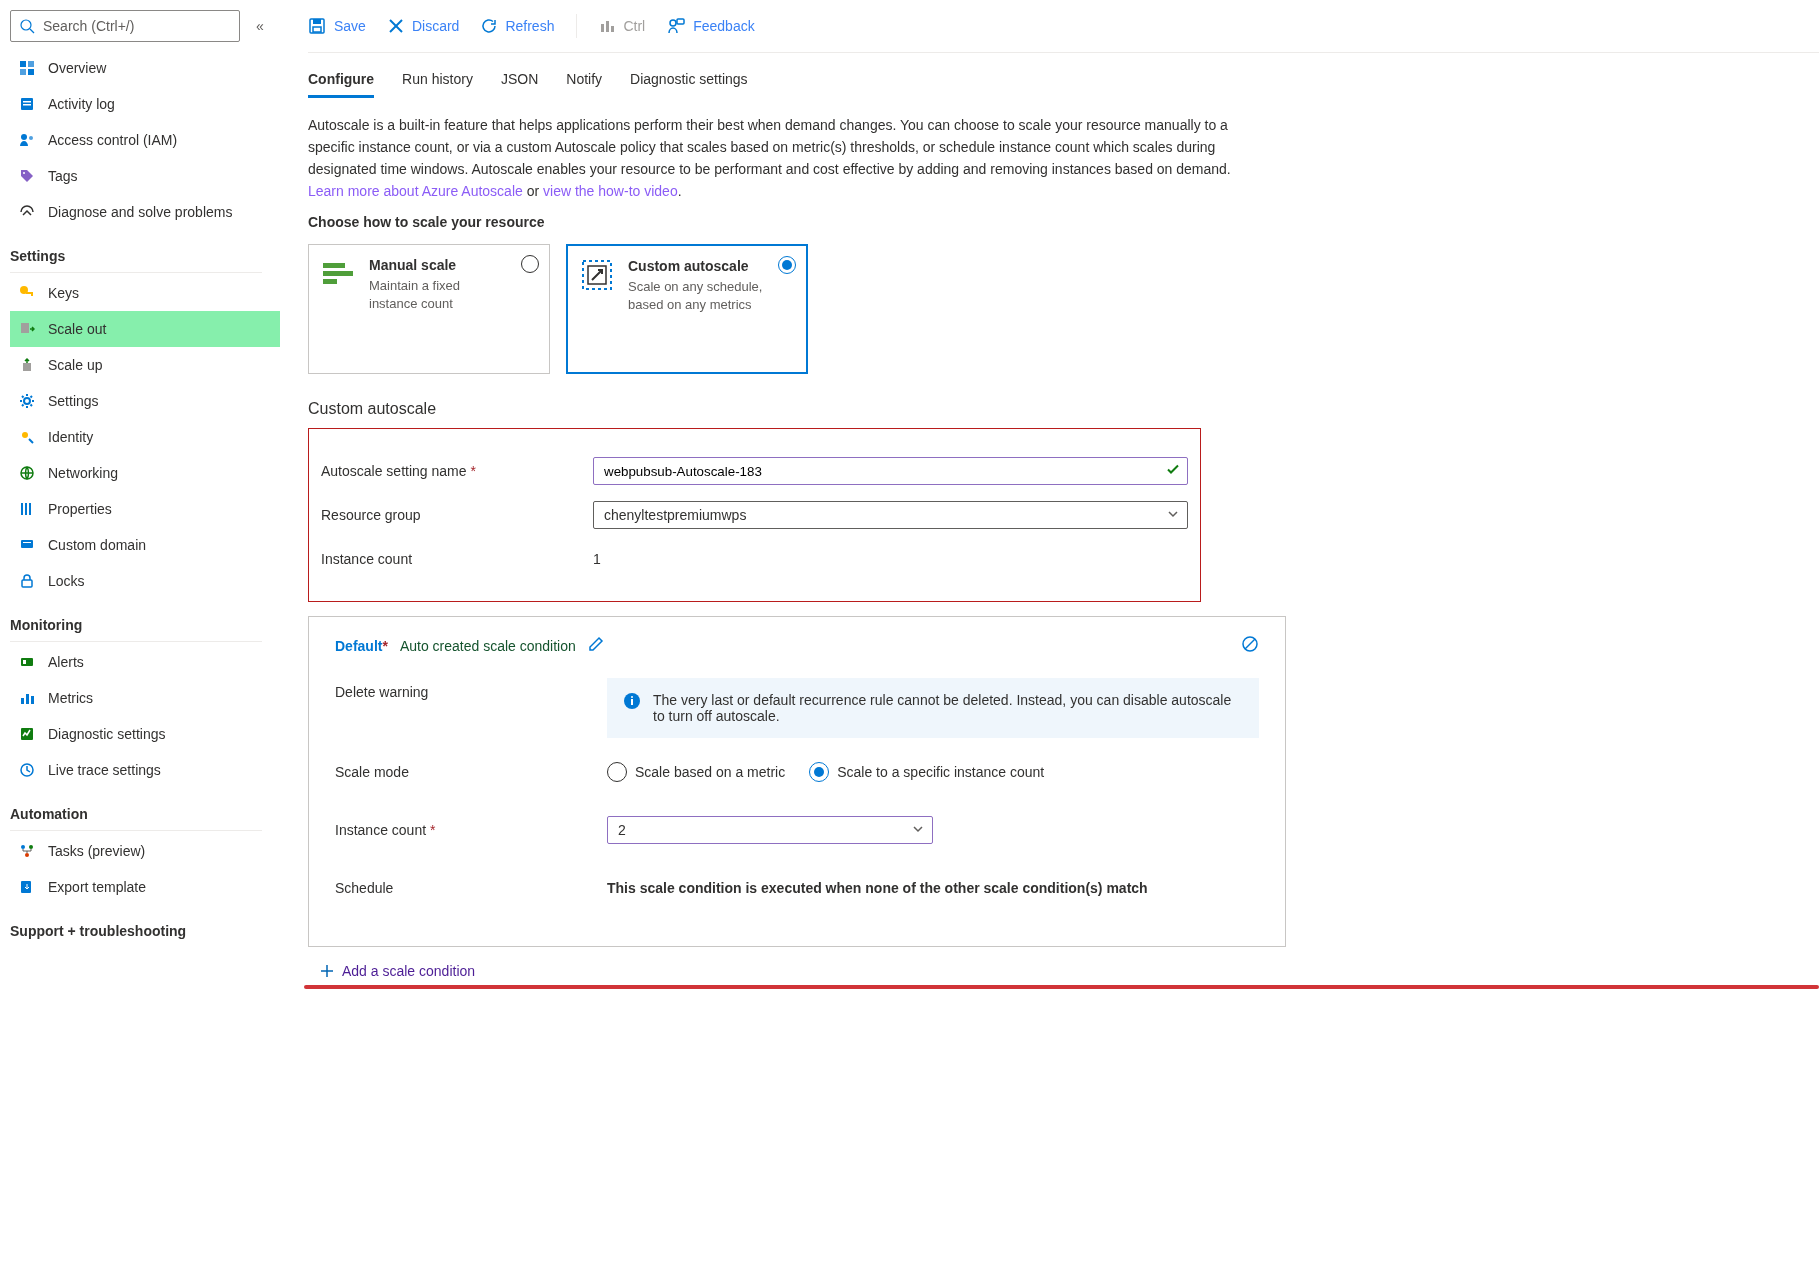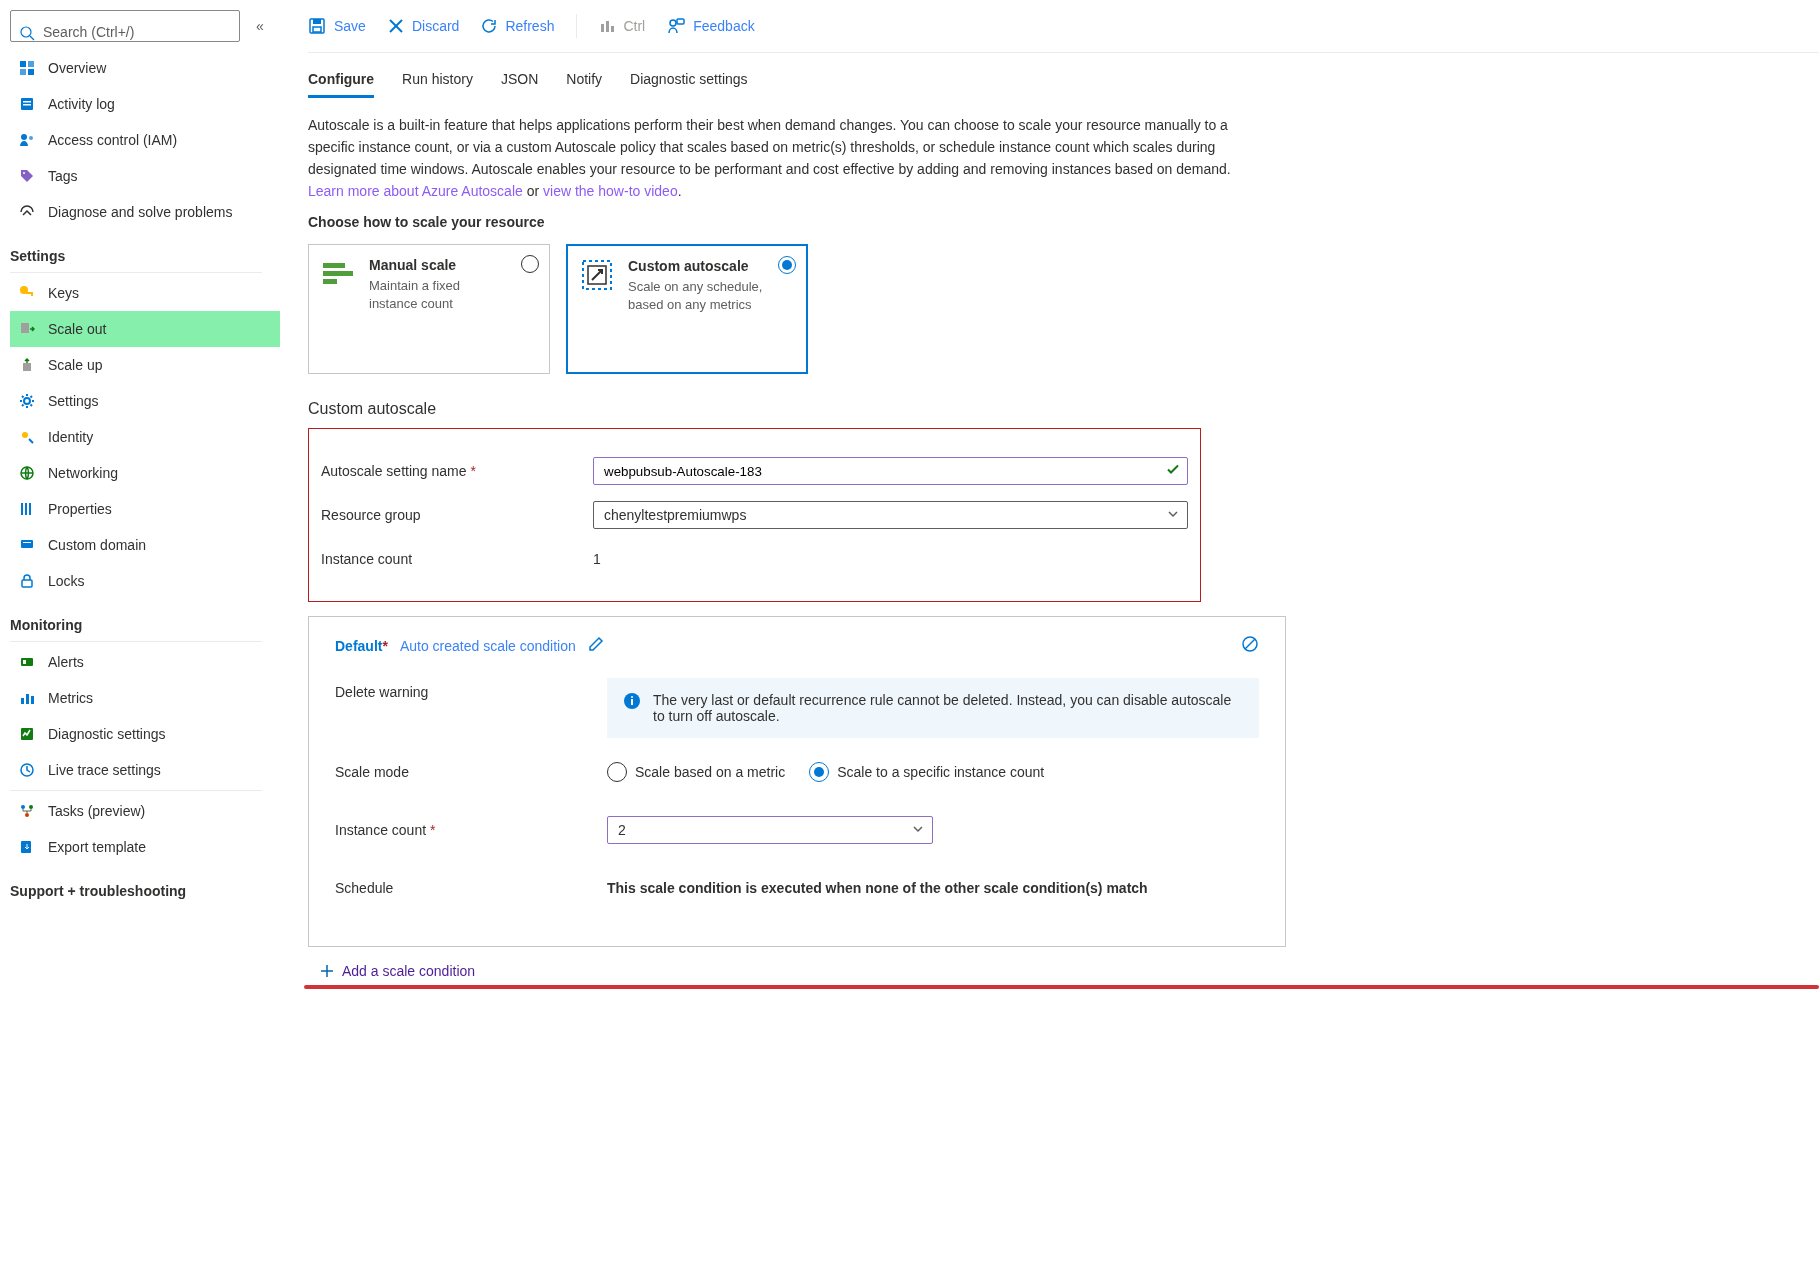--- a/index.html
+++ b/index.html
@@ -1,20 +1,20 @@
 <!DOCTYPE html>
 <html><head>
 <meta charset="utf-8">
 <style>
   * { box-sizing: border-box; }
   html, body { margin:0; padding:0; font-family: "Segoe UI", Arial, sans-serif; font-size:14px; color:#323130; background:#fff; }
   .app { display:flex; width:1819px; min-height:1261px; }
   .sidebar { width:280px; padding:10px 0 10px 10px; }
   .search-wrap { display:flex; align-items:center; gap:10px; padding:0 10px 8px 0; }
-  .search-box { flex:1; display:flex; align-items:flex-end; border:1px solid #8a8886; border-radius:2px; height:32px; padding:0 8px; color:#605e5c; }
+  .search-box { flex:1; display:flex; align-items:center; border:1px solid #8a8886; border-radius:2px; height:32px; padding:0 8px; color:#605e5c; }
   .search-box svg { flex:none; }
   .search-box input { border:none; outline:none; width:100%; font-size:14px; color:#323130; margin-left:6px; }
   .search-box input::placeholder { color:#605e5c; }
   .collapse-btn { width:20px; text-align:center; color:#605e5c; cursor:pointer; }
   .nav-item { display:flex; align-items:center; height:36px; padding:0 8px; cursor:pointer; gap:12px; }
   .nav-item.selected { background:#86efac; }
   .nav-icon { width:18px; height:18px; display:flex; align-items:center; justify-content:center; flex:none; }
   .section-header { font-weight:600; padding:18px 8px 6px 0; }
   .section-rule { border-top:1px solid #edebe9; margin:2px 18px 2px 0; }
 
@@ -50,21 +50,21 @@
   .req { color:#a4262c; }
   .text-input { flex:1; height:28px; border:1px solid #8e6fc1; border-radius:2px; padding:0 30px 0 10px; outline:none; position:relative; }
   .input-wrap { position:relative; flex:1; display:flex; }
   .check-ic { position:absolute; right:8px; top:50%; transform:translateY(-50%); color:#107c10; }
   .select-input { flex:1; height:28px; border:1px solid #605e5c; border-radius:2px; padding:0 30px 0 10px; display:flex; align-items:center; color:#323130; position:relative; cursor:pointer; }
   .chev-down { position:absolute; right:8px; top:50%; transform:translateY(-50%); color:#605e5c; pointer-events:none; }
 
   .cond-panel { border:1px solid #c8c6c4; width:978px; margin-top:14px; padding:18px 26px 24px 26px; }
   .cond-header { display:flex; align-items:center; gap:12px; }
   .cond-title { color:#0078d4; font-weight:700; }
-  .cond-sub { color:#3b82f6; }
+  .cond-sub { color:#14532d; }
   .pencil { color:#0078d4; cursor:pointer; }
   .cond-header .spacer { flex:1; }
   .block-ic { color:#0078d4; cursor:pointer; }
 
   .inner-grid { margin-top:22px; }
   .inner-row { display:flex; align-items:flex-start; min-height:48px; margin-bottom:10px; }
   .inner-label { width:272px; padding-top:6px; color:#323130; }
   .info-box { background:#eff6fc; padding:14px 16px; display:flex; gap:12px; width:652px; color:#323130; }
   .info-box .info-ic { flex:none; color:#0078d4; }
   .radio-row { display:flex; align-items:center; gap:24px; }
@@ -263,20 +263,21 @@
     <div class="nav-item">
         <span class="nav-icon">
           <svg width="16" height="16" viewBox="0 0 16 16" fill="none" stroke="#0078d4" stroke-width="1.5">
             <circle cx="8" cy="8" r="6"></circle>
             <path d="M8 4v4l3 2"></path>
           </svg>
         </span>
         <span>Live trace settings</span>
       </div>
 
+    <div class="section-header">Automation</div>
     <div class="section-rule"></div>
     <div class="nav-item">
         <span class="nav-icon">
           <svg width="16" height="16" viewBox="0 0 16 16" fill="#0078d4">
             <circle cx="4" cy="4" r="2"></circle>
             <circle cx="12" cy="4" r="2" fill="#107c10"></circle>
             <circle cx="8" cy="12" r="2" fill="#d83b01"></circle>
             <path d="M4 6v2h8V6M8 8v2" stroke="#605e5c" fill="none"></path>
           </svg>
         </span>

